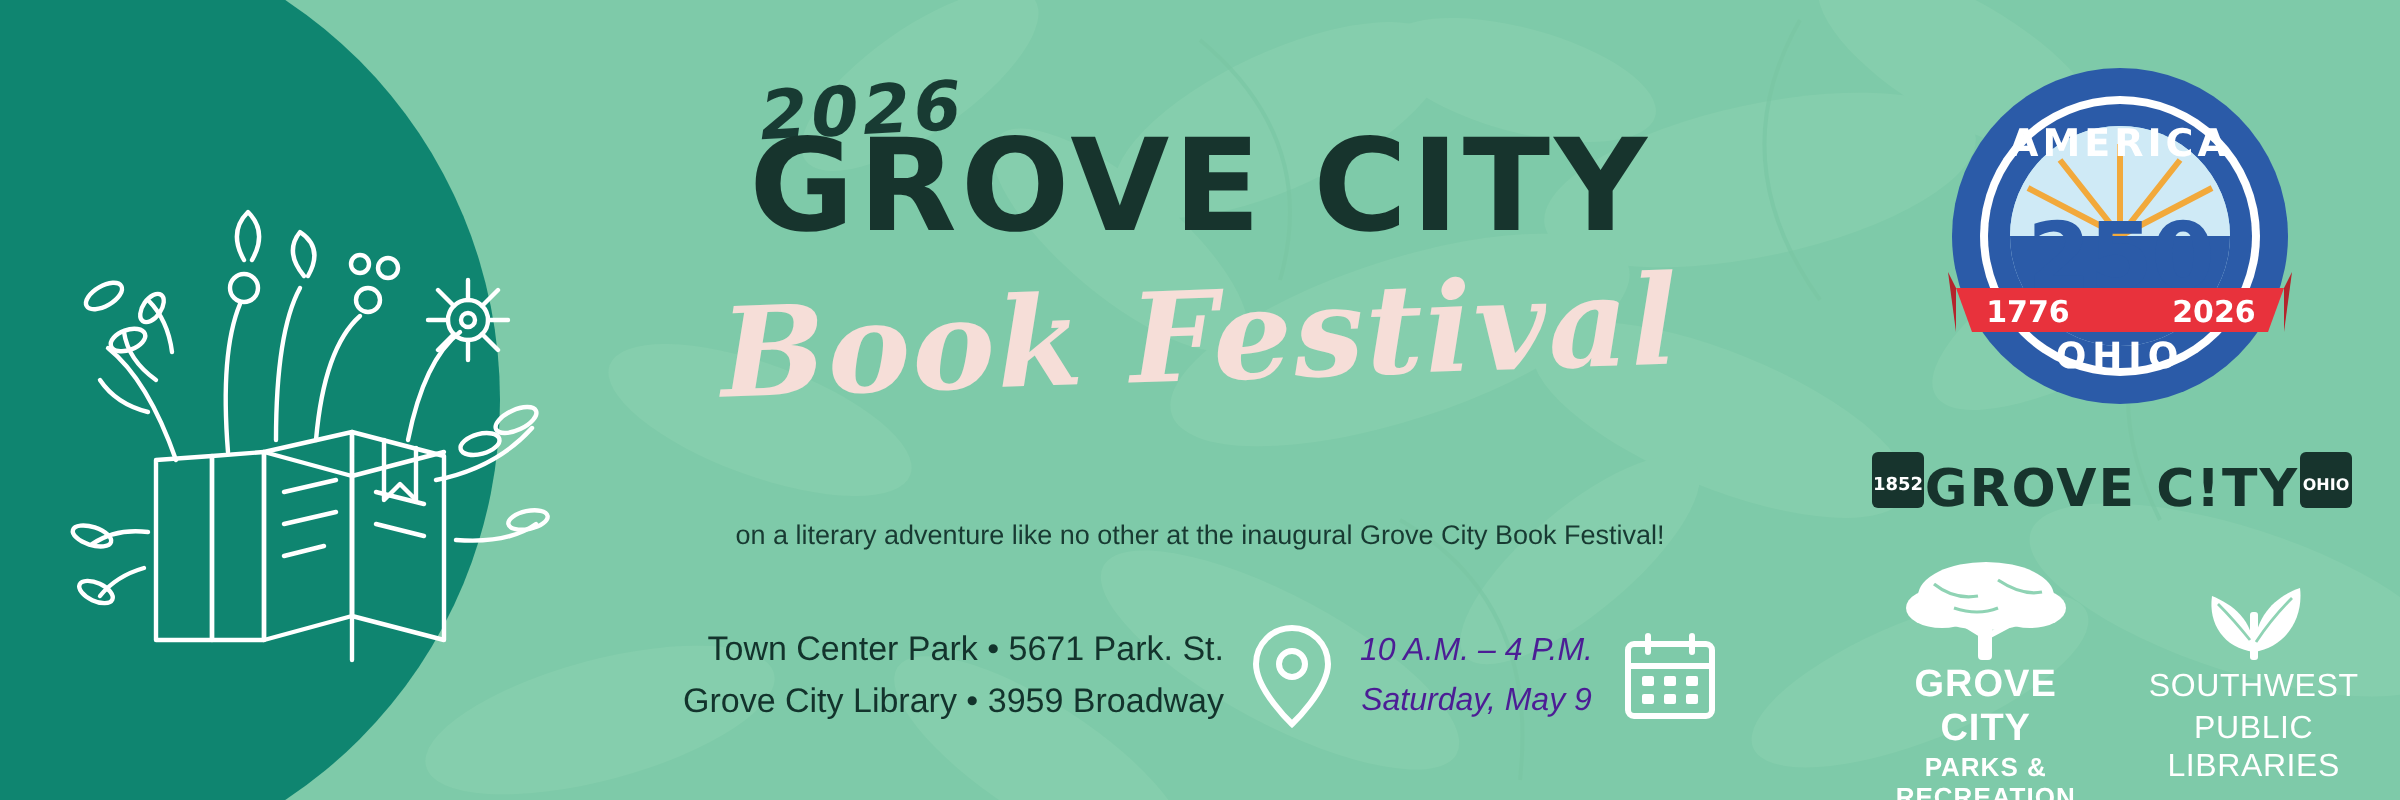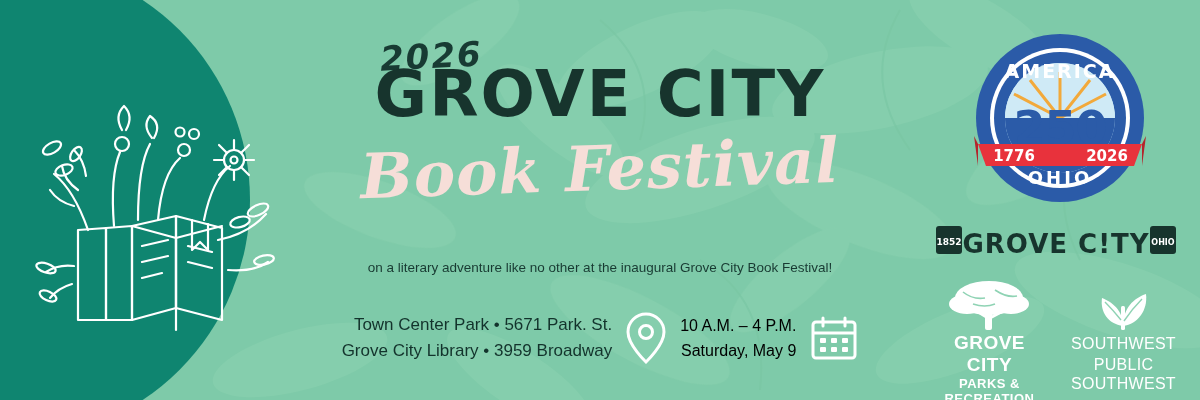--- a/index.html
+++ b/index.html
@@ -61,21 +61,21 @@
   .info-row{
     position:absolute;left:0;right:0;top:312px;
     display:flex;align-items:center;justify-content:center;gap:14px;
   }
   .addr{
     text-align:right;font-size:17px;color:#13332c;line-height:1.55;
     font-weight:400;
   }
   .pin{width:40px;height:52px;flex:0 0 auto;}
   .times{
-    text-align:right;font-size:16px;color:#000000;line-height:1.6;
+    text-align:center;font-size:16px;color:#4c1d95;line-height:1.6;font-style:italic;
   }
   .cal{width:48px;height:46px;flex:0 0 auto;}
 
   
   .right{
     position:absolute;right:0;top:0;width:290px;height:400px;
   }
   .seal{position:absolute;left:64px;top:32px;width:172px;height:172px;}
   .gc-word{position:absolute;left:26px;top:222px;width:240px;height:40px;}
   .partners{position:absolute;left:24px;top:276px;width:250px;height:110px;
@@ -263,18 +263,18 @@
             <path d="M31 50 C31 34 20 26 10 22 C8 36 16 48 31 50 Z"></path>
             <path d="M31 50 C31 32 42 22 54 18 C56 34 46 48 31 50 Z"></path>
             <rect x="29" y="30" width="4" height="24" rx="1.5"></rect>
           </g>
           <g stroke="#8fd3b4" stroke-width="1.4" fill="none">
             <path d="M13 26 q8 8 16 18 M50 23 q-10 10 -18 22"></path>
           </g>
         </svg>
         <div class="p-label">
           <div class="p2-l">SOUTHWEST</div>
-          <div class="p2-l">PUBLIC SOUTHWEST</div>
+          <div class="p2-l">PUBLIC LIBRARIES</div>
         </div>
       </div>
     </div>
   </div>
 </div>
 
 </body></html>

